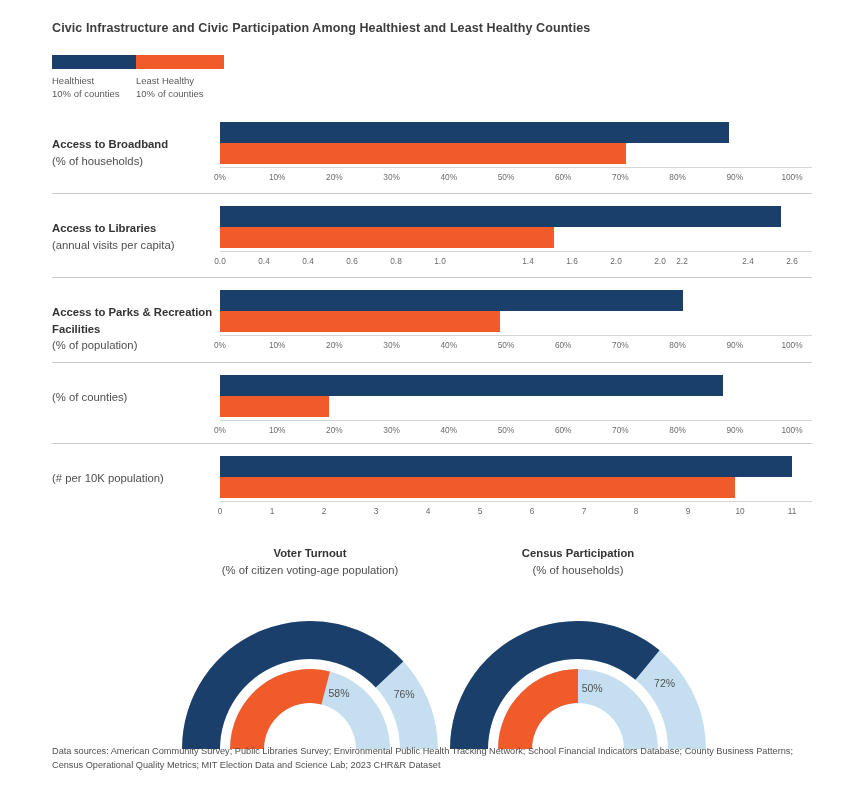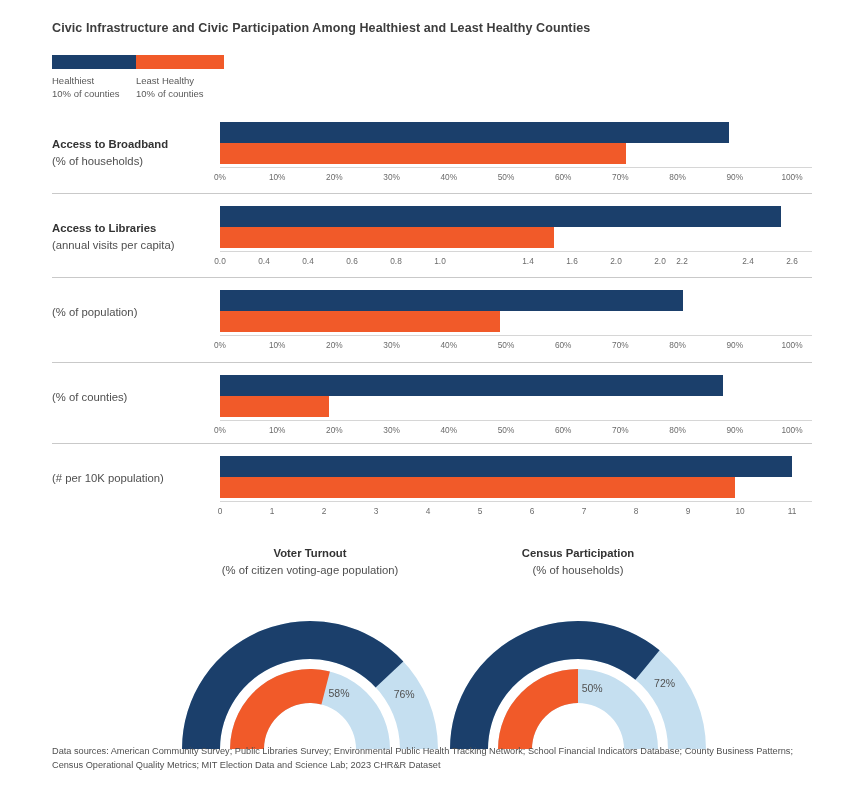--- a/index.html
+++ b/index.html
@@ -173,20 +173,21 @@
             <div class="tick" style="left: 396px;">2.0</div>
             <div class="tick" style="left: 440px;">2.0</div>
             <div class="tick" style="left: 462px;">2.2</div>
             <div class="tick" style="left: 528px;">2.4</div>
             <div class="tick" style="left: 572px;">2.6</div>
           </div>
         </div>
       </div>
       <div class="row" style="top: 290px;">
         <div class="row-label">
+          <div class="main">Access to Parks &amp; Recreation Facilities</div>
           <div class="sub">(% of population)</div>
         </div>
         <div class="plot">
           <div class="bars">
             <div class="bar navy" style="width: 463.32px;"></div>
             <div class="bar orange" style="width: 280.28px;"></div>
           </div>
           <div class="axis">
             <div class="tick" style="left: 0px;">0%</div>
             <div class="tick" style="left: 57.2px;">10%</div>

